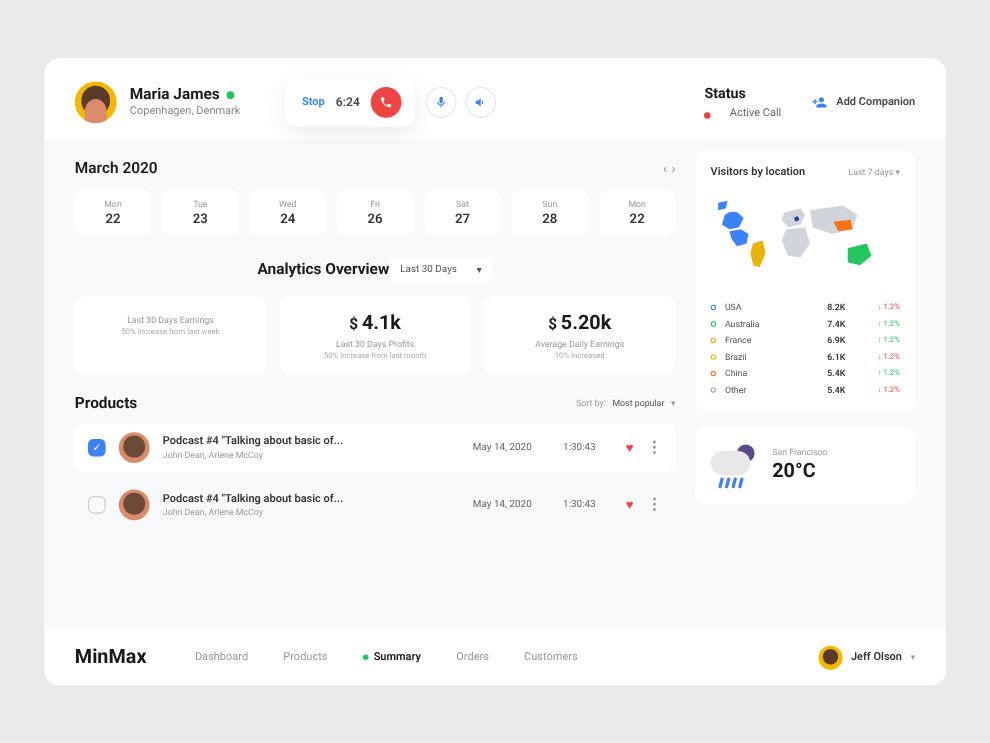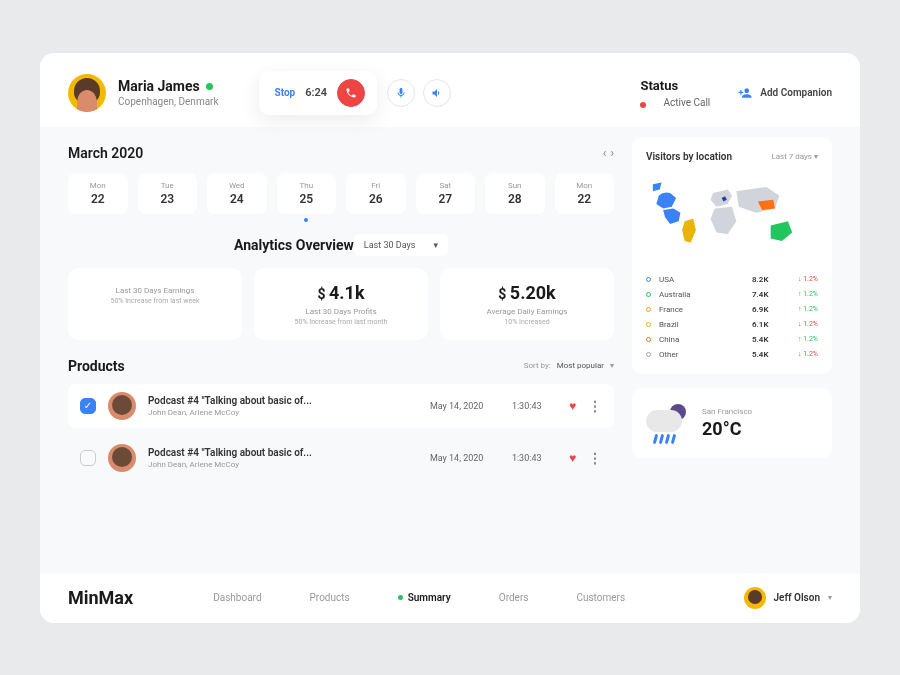--- a/index.html
+++ b/index.html
@@ -82,21 +82,21 @@
 .weather{background:#fff;border-radius:10px;padding:14px;margin-top:14px;display:flex;align-items:center;gap:14px}
 .weather-icon{width:42px;height:42px;position:relative}
 .weather-icon .cloud{position:absolute;width:36px;height:22px;background:#e8e8e8;border-radius:20px;top:8px;left:0}
 .weather-icon .moon{position:absolute;width:16px;height:16px;background:#5b4a8a;border-radius:50%;top:2px;right:2px}
 .weather-icon .rain{position:absolute;bottom:0;left:8px;display:flex;gap:3px}
 .weather-icon .rain span{width:3px;height:10px;background:#3b82f6;border-radius:2px;transform:rotate(15deg)}
 .weather-info .city{font-size:8px;color:#999}
 .weather-info .temp{font-size:18px;font-weight:700;color:#1a1a1a;margin-top:2px}
 .footer{position:absolute;bottom:0;left:0;right:0;background:#fff;padding:14px 28px;display:flex;align-items:center}
 .brand{font-size:18px;font-weight:700;color:#1a1a1a}
-.nav{display:flex;gap:48px;margin-left:80px}
+.nav{display:flex;gap:32px;margin-left:44px}
 .nav-item{font-size:10px;color:#999;cursor:pointer;display:flex;align-items:center;gap:5px}
 .nav-item.active{color:#1a1a1a;font-weight:600}
 .nav-item .dot{width:5px;height:5px;background:#22c55e;border-radius:50%}
 .foot-user{display:flex;align-items:center;gap:8px;margin-left:auto;cursor:pointer}
 .foot-user .av{width:22px;height:22px;border-radius:50%;background:#f5b800;position:relative;overflow:hidden}
 .foot-user .av::before{content:'';position:absolute;top:3px;left:50%;transform:translateX(-50%);width:14px;height:14px;background:#5a3a28;border-radius:50%}
 .foot-user .nm{font-size:10px;color:#333;font-weight:600}
 </style>
 </head>
 <body>
@@ -166,24 +166,20 @@
             <div class="dn">Mon</div>
             <div class="dd">22</div>
           </div>
         <div class="day">
             <div class="dn">Tue</div>
             <div class="dd">23</div>
           </div>
         <div class="day">
             <div class="dn">Wed</div>
             <div class="dd">24</div>
-          </div>
-        <div class="day active">
-            <div class="dn">Thu</div>
-            <div class="dd">25</div>
           </div>
         <div class="day">
             <div class="dn">Fri</div>
             <div class="dd">26</div>
           </div>
         <div class="day">
             <div class="dn">Sat</div>
             <div class="dd">27</div>
           </div>
         <div class="day">

